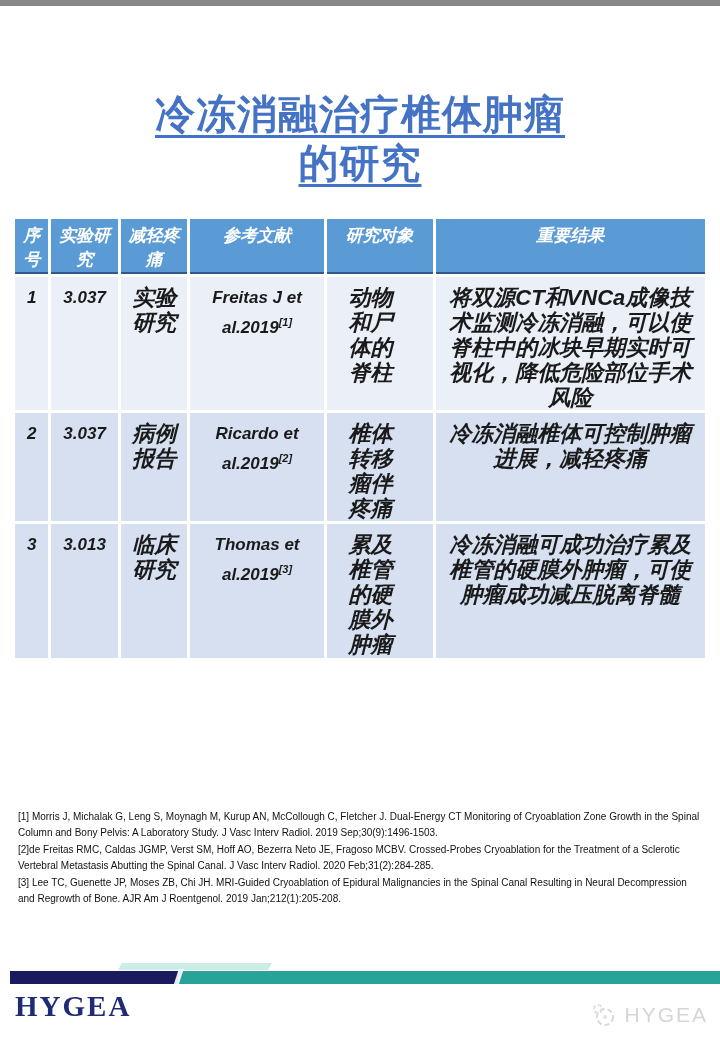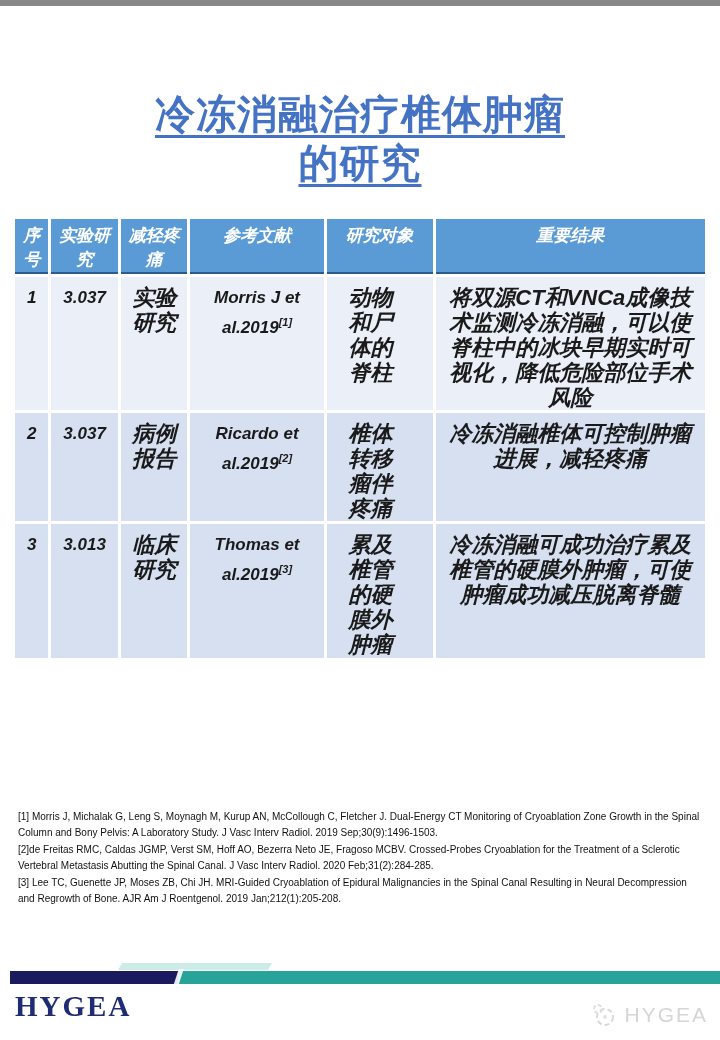--- a/index.html
+++ b/index.html
@@ -139,21 +139,21 @@
       <th class="hcell">实验研究</th>
       <th class="hcell">减轻疼痛</th>
       <th class="hcell">参考文献</th>
       <th class="hcell">研究对象</th>
       <th class="hcell">重要结果</th>
     </tr>
     <tr class="r1">
       <td class="dcell c-no">1</td>
       <td class="dcell c-impact">3.037</td>
       <td class="dcell c-type">实验研究</td>
-      <td class="dcell c-ref"><span>Morris J et al.2019</span><sup>[1]</sup></td>
+      <td class="dcell c-ref"><span>Freitas J et al.2019</span><sup>[1]</sup></td>
       <td class="dcell c-subject">动物和尸体的脊柱</td>
       <td class="dcell c-result">将双源CT和VNCa成像技术监测冷冻消融，可以使脊柱中的冰块早期实时可视化，降低危险部位手术风险</td>
     </tr>
     <tr class="r2">
       <td class="dcell c-no">2</td>
       <td class="dcell c-impact">3.037</td>
       <td class="dcell c-type">病例报告</td>
       <td class="dcell c-ref"><span>Ricardo et al.2019</span><sup>[2]</sup></td>
       <td class="dcell c-subject">椎体转移瘤伴疼痛</td>
       <td class="dcell c-result">冷冻消融椎体可控制肿瘤进展，减轻疼痛</td>

